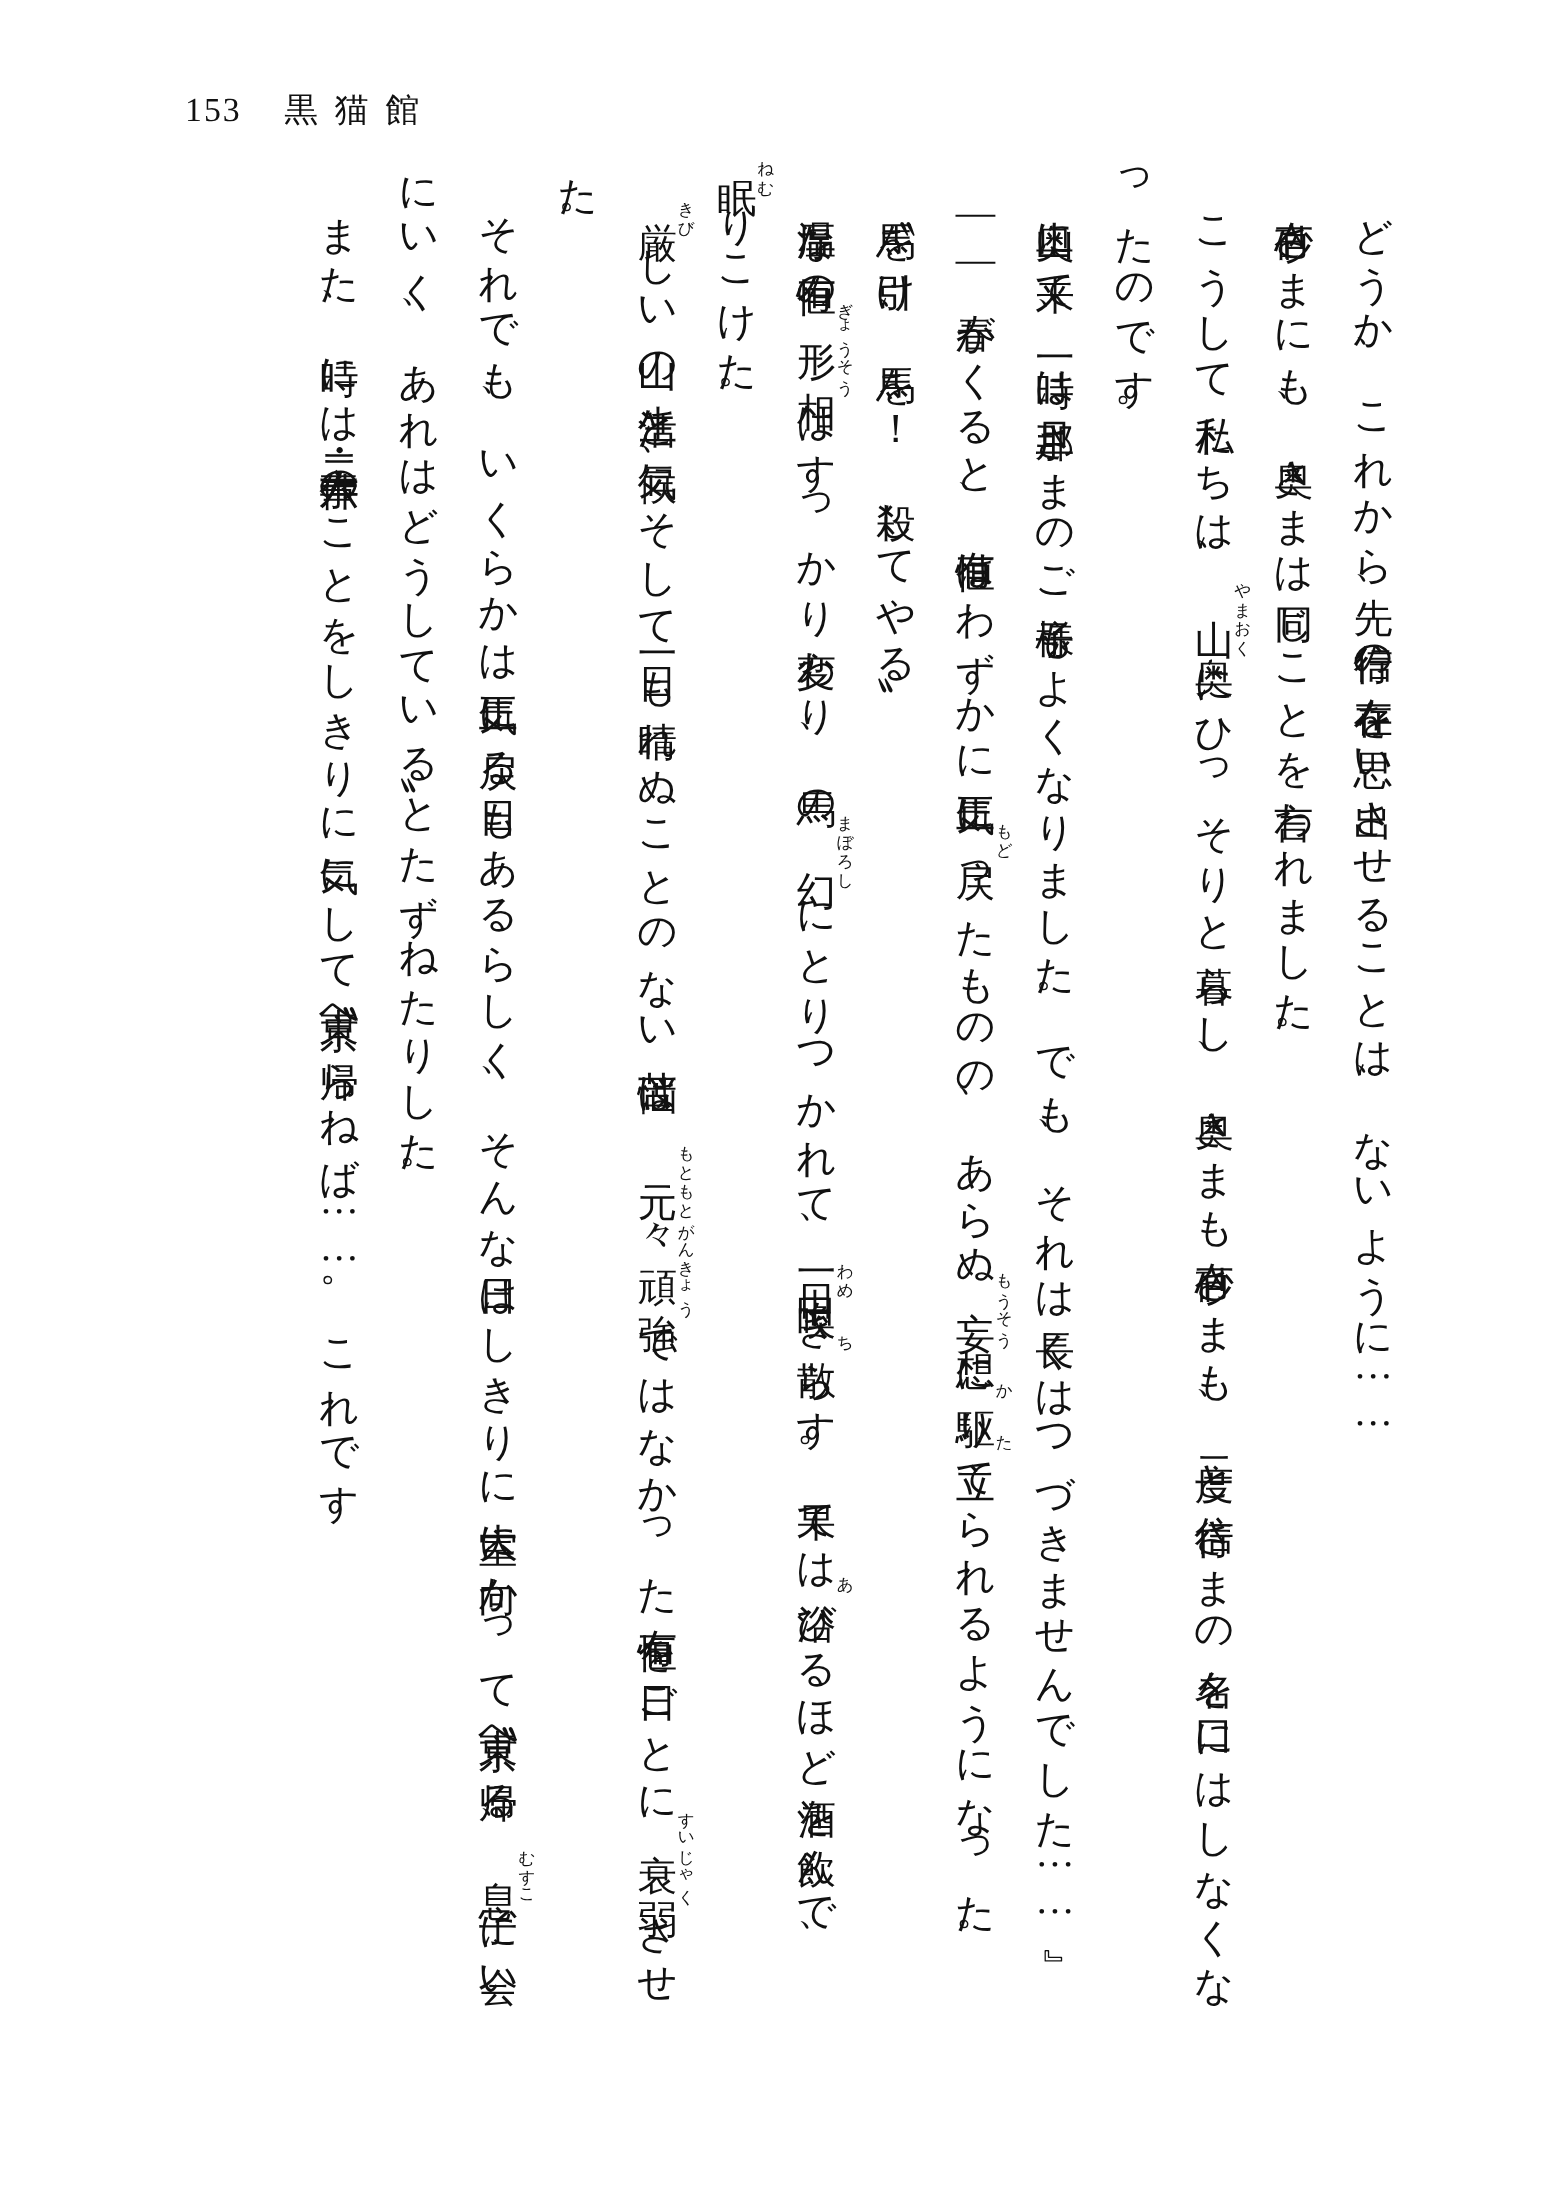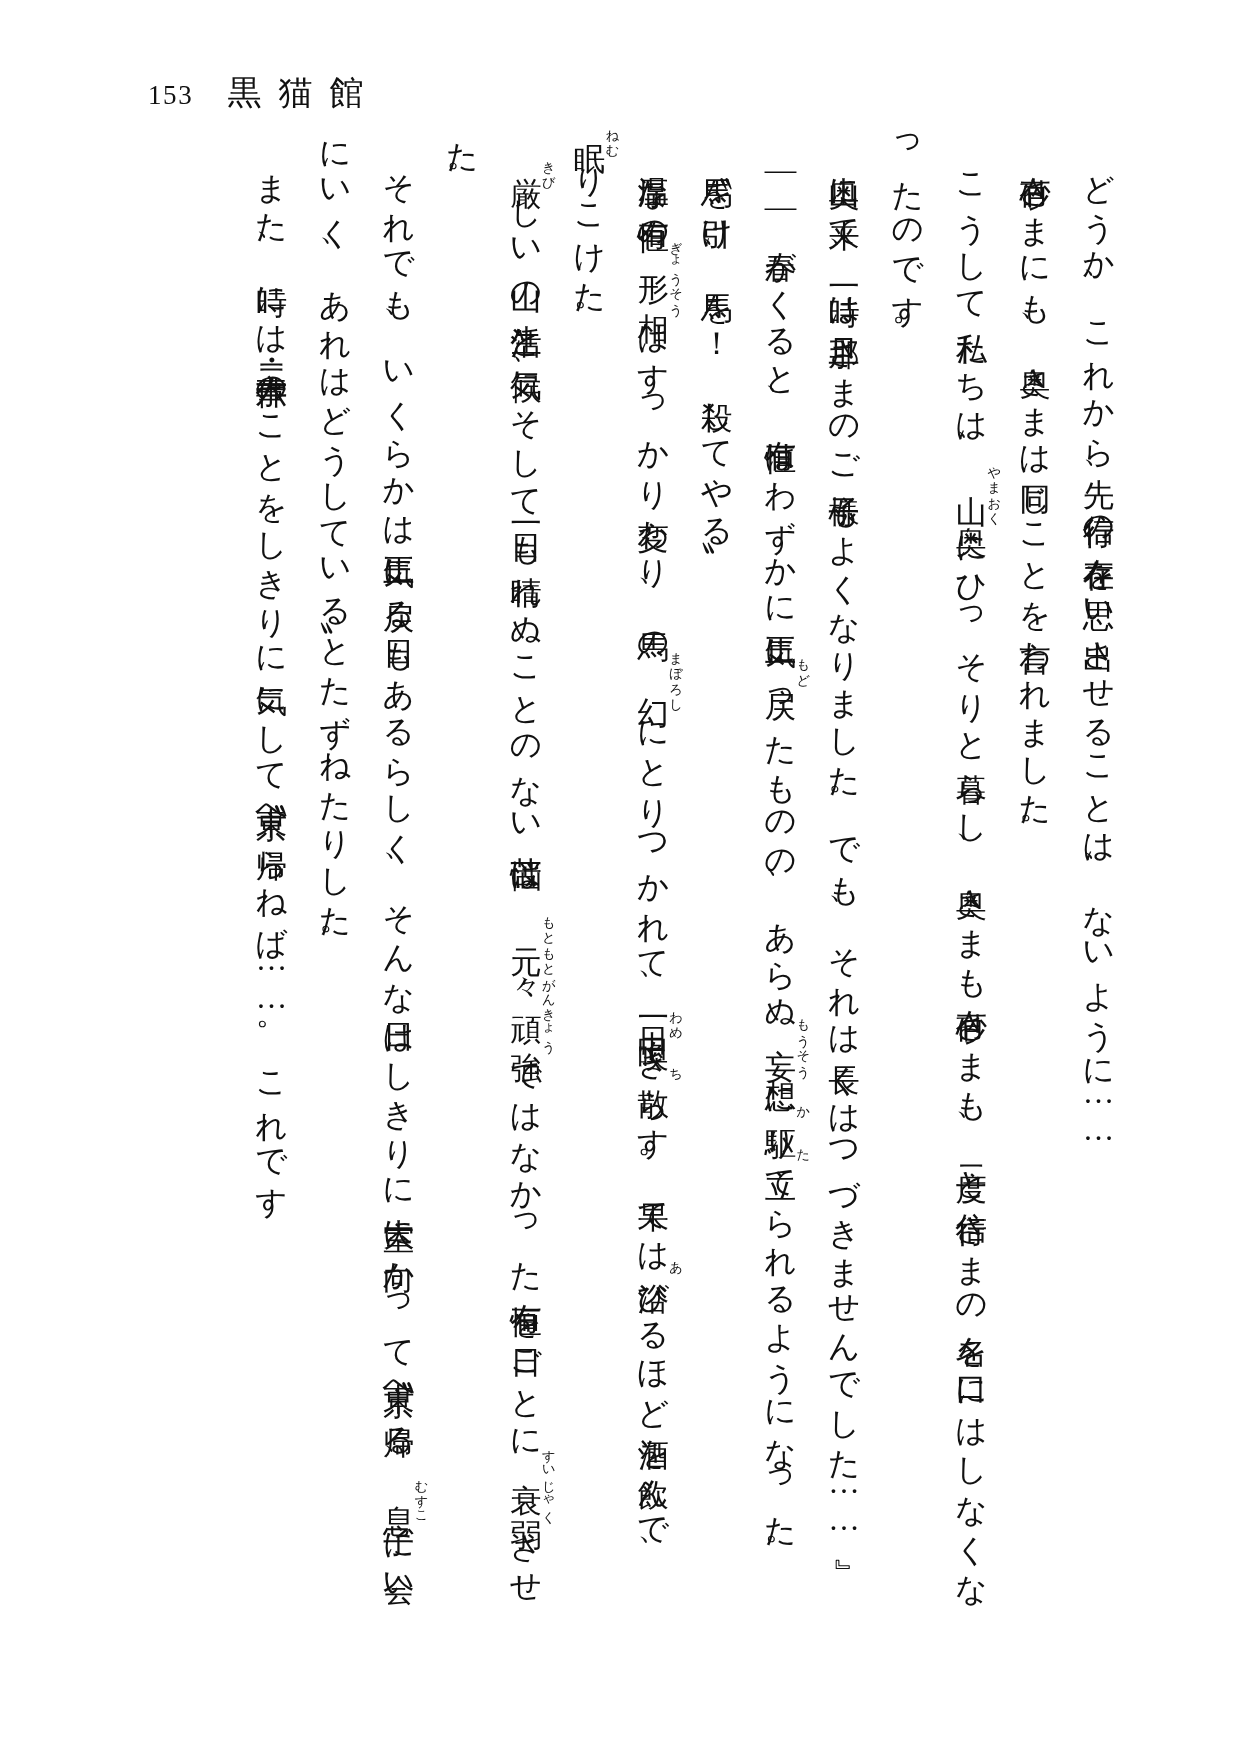--- a/index.html
+++ b/index.html
@@ -36,21 +36,21 @@
     font-size: 27px;
     letter-spacing: 0.22em;
     color: #111111;
     white-space: nowrap;
   }
   .page-header .folio {
     font-family: "Liberation Serif", serif;
     letter-spacing: 0.06em;
   }
   .page-header .running-title {
-    font-size: 34px;
+    font-size: 27px;
     letter-spacing: 0.5em;
   }
 
   
   .text-block {
     position: absolute;
     top: 120px;
     right: 110px;
     height: 1470px;
     width: 930px;

